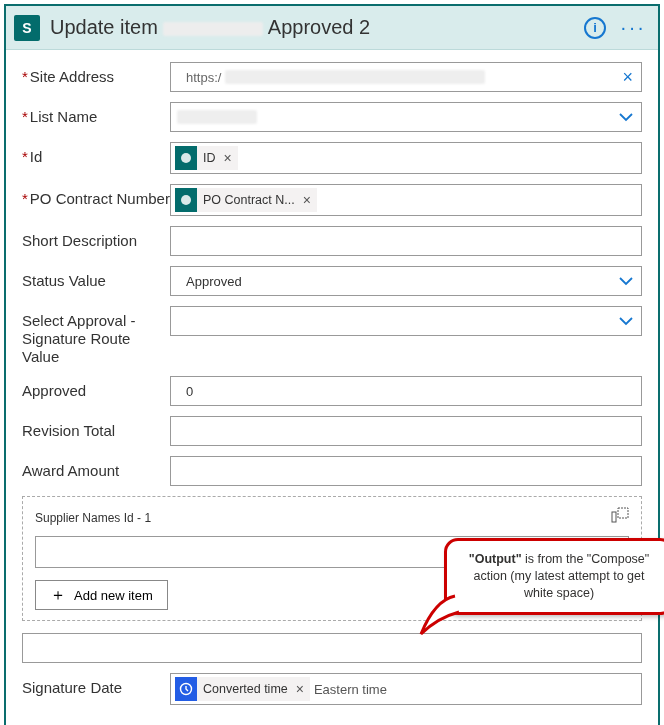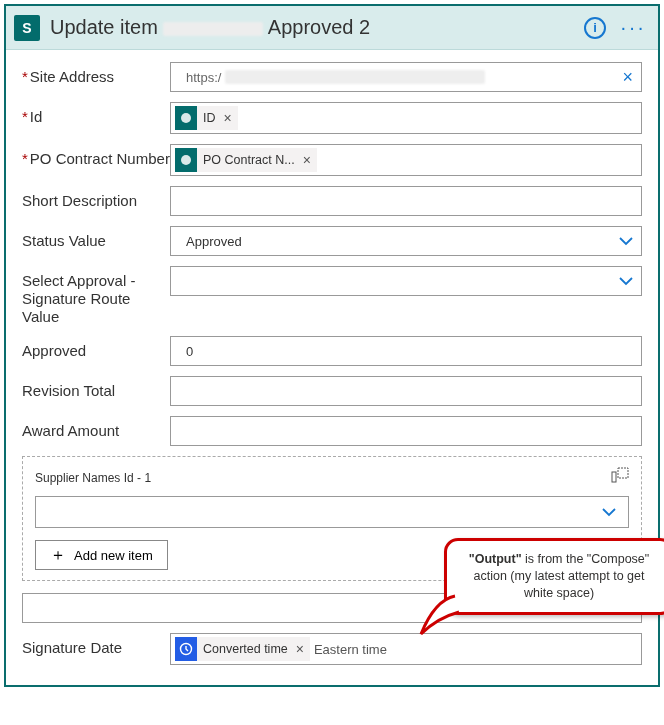--- a/index.html
+++ b/index.html
@@ -71,20 +71,33 @@
       <div class="label"><span class="req">*</span><span>Site Address</span></div>
       <div class="field">
         <div class="inputbox">
           <span class="text">https:/</span>
           <span class="blurblock" style="width:260px; margin-left:4px"></span>
           <span class="clear-x">×</span>
         </div>
       </div>
     </div>
 
+    <div class="row">
+      <div class="label"><span class="req">*</span><span>List Name</span></div>
+      <div class="field">
+        <div class="inputbox">
+          <span class="blurblock"></span>
+          <span class="chev">
+                <svg width="14" height="10">
+                  <path d="M1 2 L7 8 L13 2" stroke="#1677d0" stroke-width="1.8" fill="none"></path>
+                </svg>
+              </span>
+        </div>
+      </div>
+    </div>
 
     <div class="row">
       <div class="label"><span class="req">*</span><span>Id</span></div>
       <div class="field">
         <div class="inputbox tokens">
           <span class="token sp">
             <span class="ticon">
                   <svg width="14" height="14">
                     <circle cx="7" cy="7" r="5" fill="#fff" opacity="0.85"></circle>
                   </svg>

